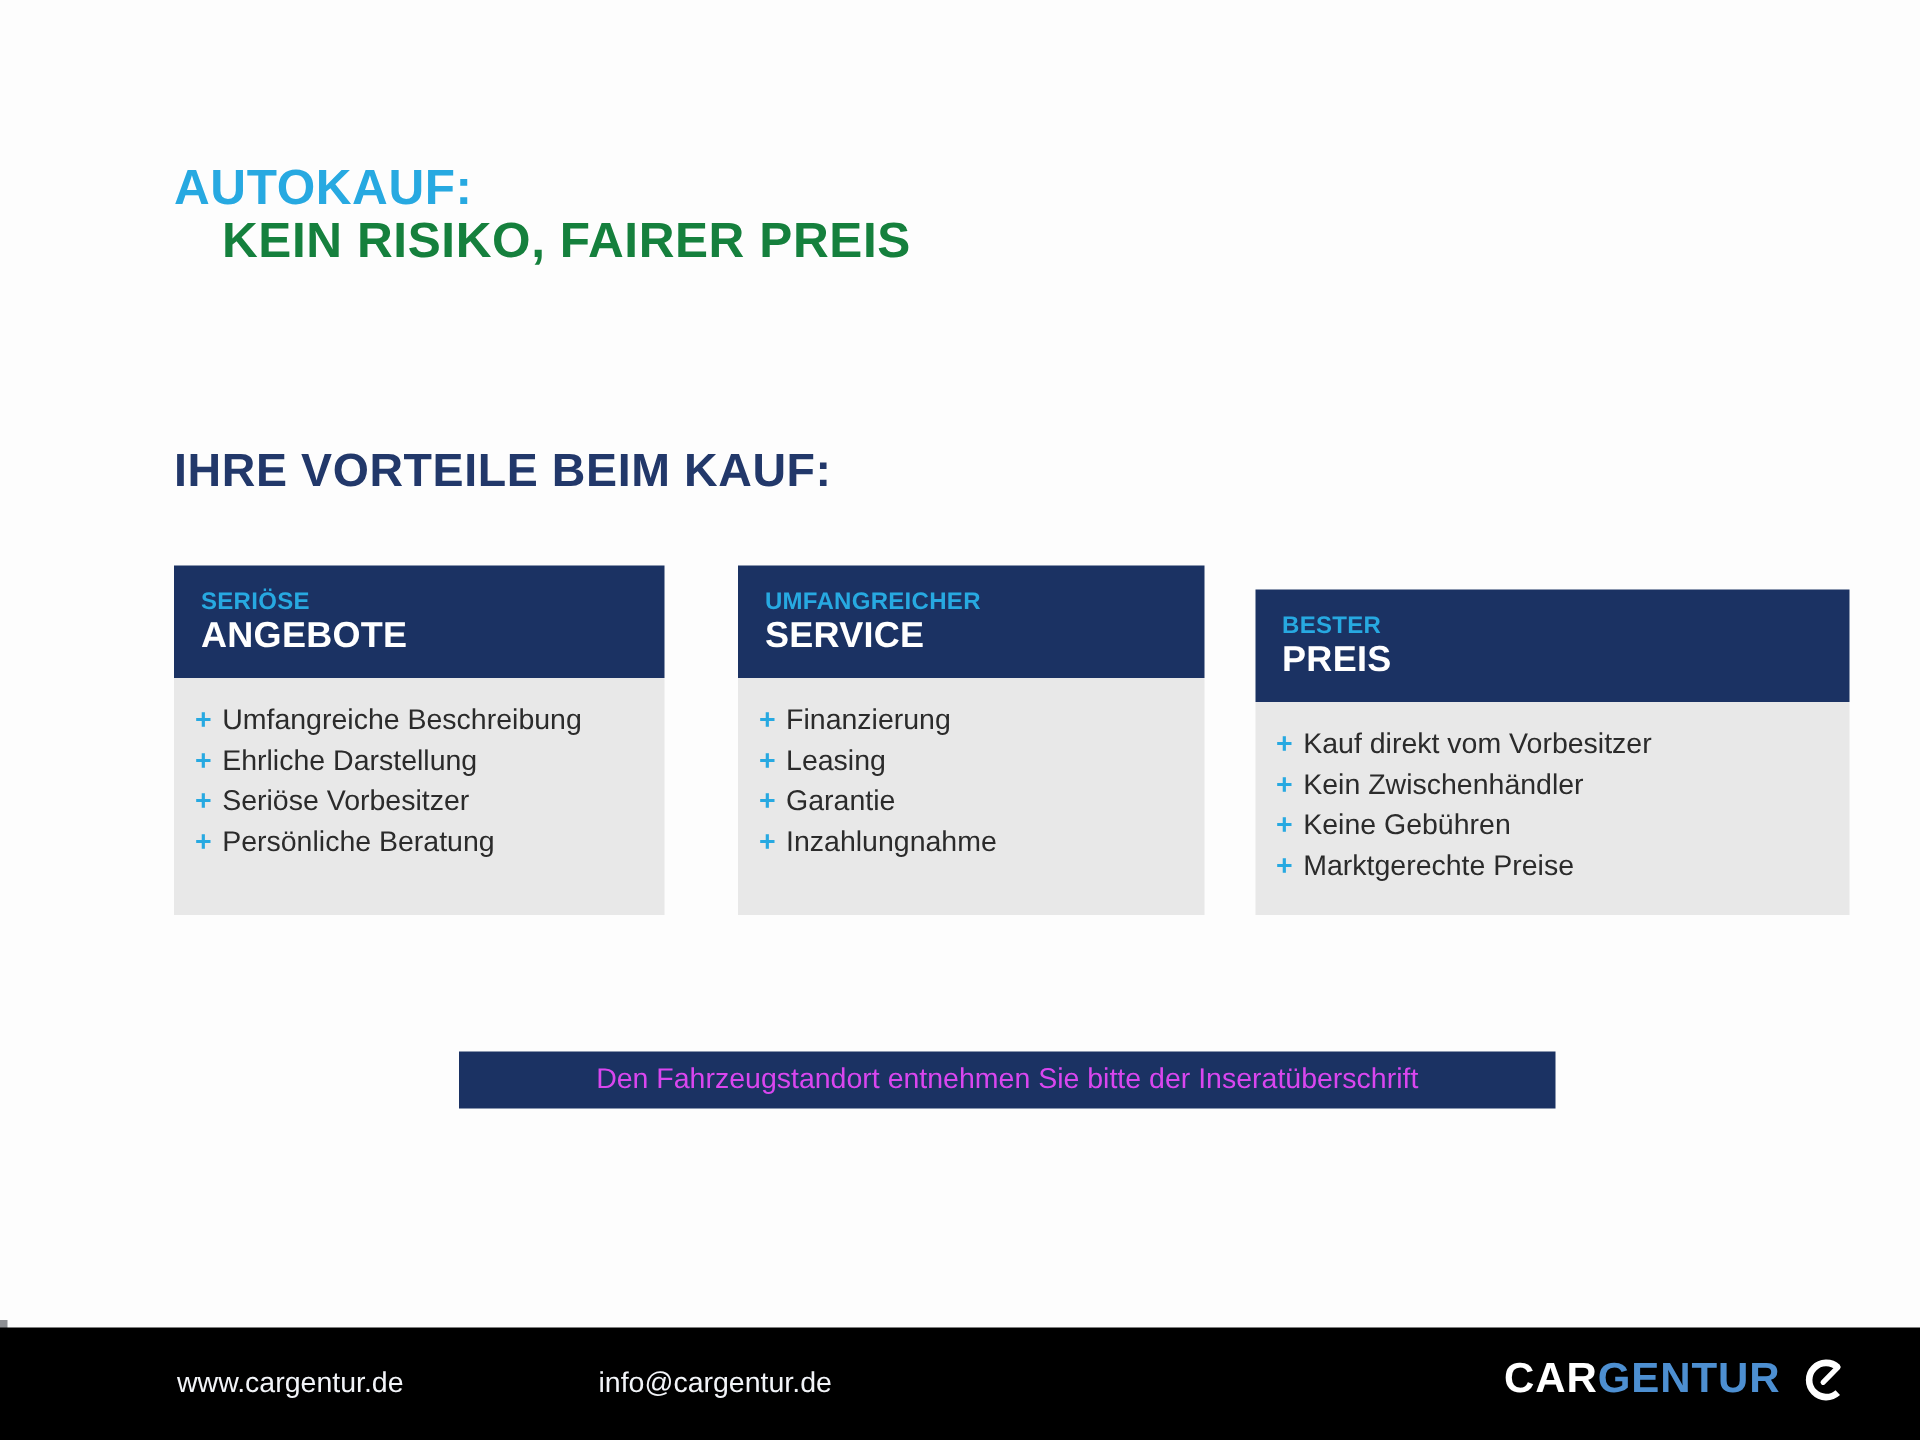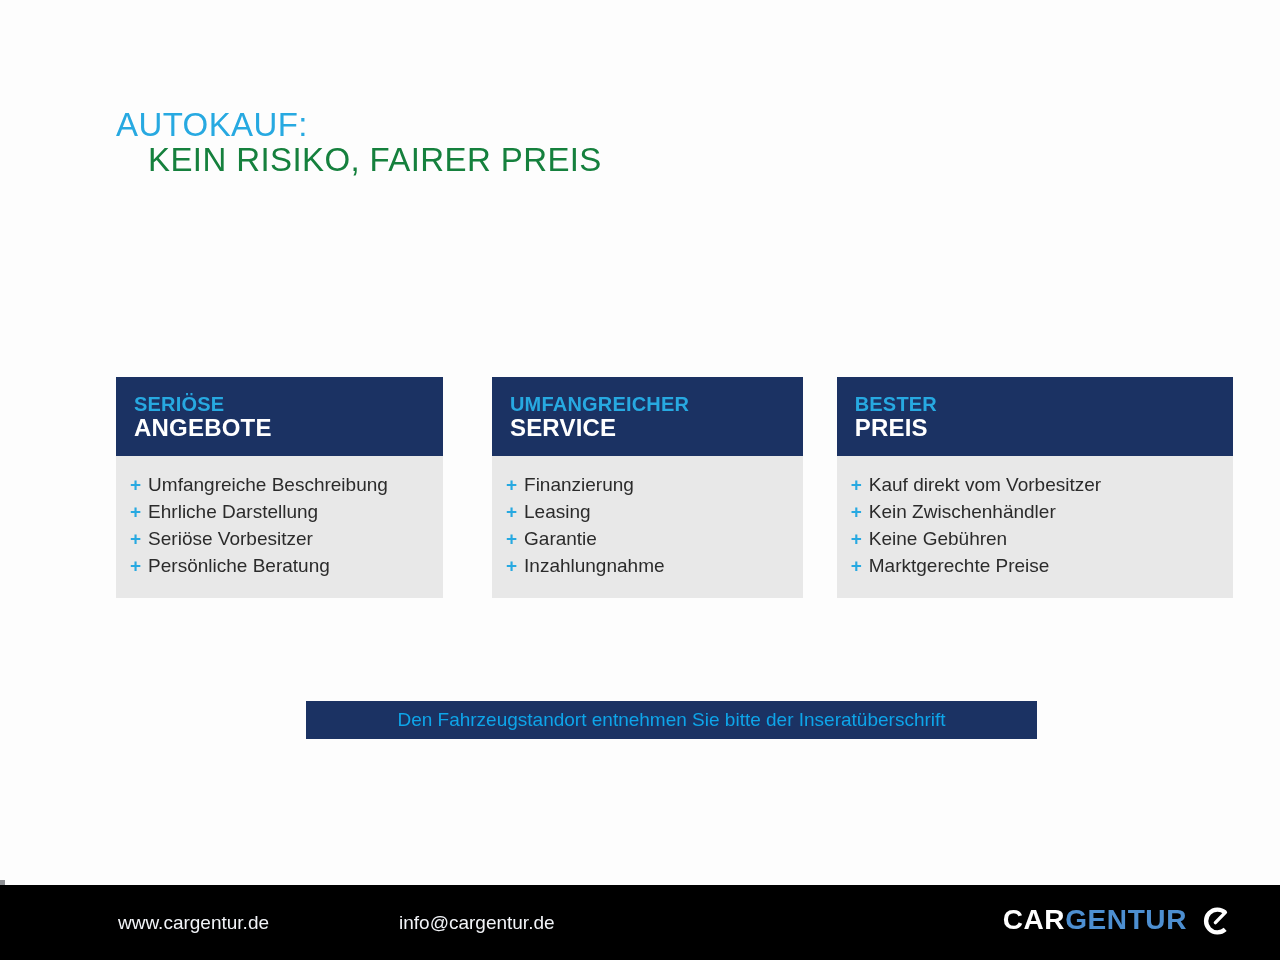--- a/index.html
+++ b/index.html
@@ -34,21 +34,21 @@
 
   
   .headline {
     position: absolute;
     left: 116px;
     top: 108px;
     line-height: 1.06;
   }
   .headline-line {
     font-size: 33px;
-    font-weight: normal;
+    font-weight: bold;
     letter-spacing: 0.4px;
     white-space: nowrap;
   }
   .headline-line.accent { color: #27a9e1; }
   .headline-line.dark   { color: #15803d; margin-left: 32px; }
 
   
   .section-title {
     position: absolute;
     left: 116px;
@@ -67,30 +67,30 @@
     top: 377px;
     width: 1117px;
     display: flex;
   }
   .card {
     display: flex;
     flex-direction: column;
   }
   .card-1 { width: 344px; margin-right: 49px; }
   .card-2 { width: 327px; margin-right: 34px; }
-  .card-3 { width: 417px; }
+  .card-3 { width: 417px; margin-top: 16px; }
 
   .card-head {
     background: #1b3263;
     padding: 16px 18px 14px 18px;
     box-sizing: border-box;
   }
   .card-head-top {
     color: #27a9e1;
-    font-size: 20px;
+    font-size: 16px;
     font-weight: bold;
     line-height: 1.12;
     letter-spacing: 0.2px;
     white-space: nowrap;
   }
   .card-head-bottom {
     color: #ffffff;
     font-size: 24px;
     font-weight: bold;
     line-height: 1.12;
@@ -130,21 +130,21 @@
   }
 
   
   .location-banner {
     position: absolute;
     left: 306px;
     top: 701px;
     width: 731px;
     height: 38px;
     background: #1b3263;
-    color: #0ea5e9;
+    color: #d946ef;
     font-size: 19px;
     display: flex;
     align-items: center;
     justify-content: center;
     box-sizing: border-box;
     white-space: nowrap;
   }
 
   
   .footer {
@@ -188,20 +188,21 @@
 
 <div class="page">
 
   <div class="left-rail"></div>
 
   <div class="headline">
     <div class="headline-line accent">AUTOKAUF:</div>
     <div class="headline-line dark">KEIN RISIKO, FAIRER PREIS</div>
   </div>
 
+  <div class="section-title">IHRE VORTEILE BEIM KAUF:</div>
 
   <div class="cards">
 
     <div class="card card-1">
       <div class="card-head">
         <div class="card-head-top">SERIÖSE</div>
         <div class="card-head-bottom">ANGEBOTE</div>
       </div>
       <div class="card-body">
         <ul class="feature-list">

